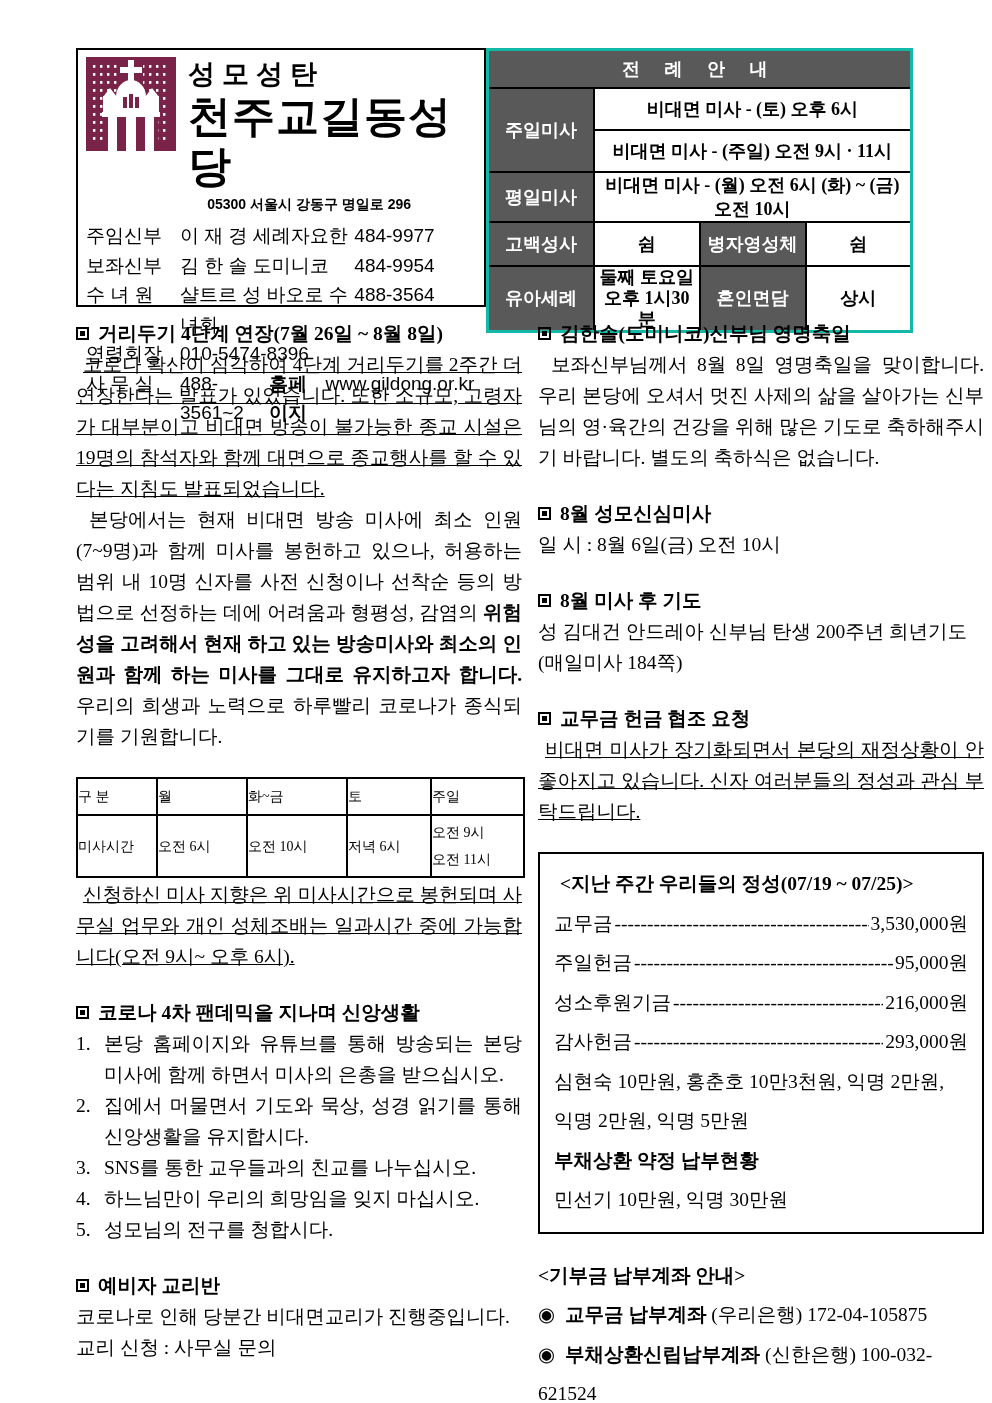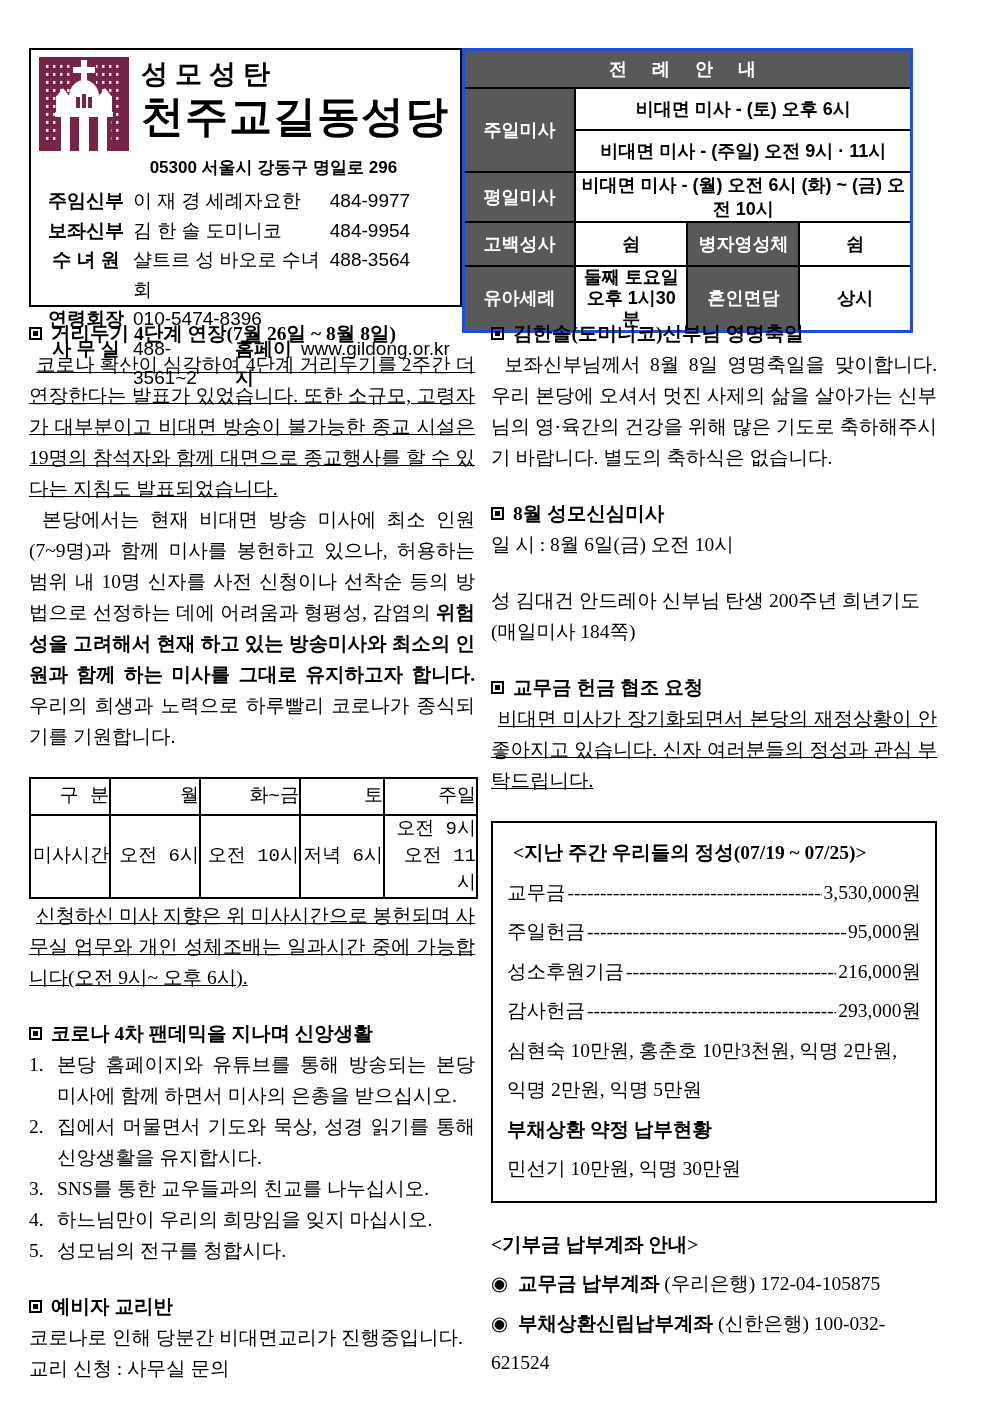--- a/index.html
+++ b/index.html
@@ -1,38 +1,38 @@
 <!DOCTYPE html>
 <html><head>
 <meta charset="utf-8">
 <style>
   * { margin:0; padding:0; box-sizing:border-box; }
   html,body { background:#ffffff; }
   body { width:992px; height:1403px; overflow:hidden; color:#000;
          font-family:"Liberation Serif", serif; }
-  .page { width:960px; height:1403px; padding:48px 47px 10px 29px; background:#fff; }
+  .page { width:960px; height:1403px; padding:48px 47px 10px 76px; background:#fff; }
 
   
   .header { display:flex; align-items:stretch; height:259px; }
   .church-box { width:439px; border:2px solid #000; padding:7px 10px 4px 8px;
                 display:flex; flex-direction:column; font-family:"Liberation Sans", sans-serif; }
   .church-top { display:flex; align-items:flex-start; }
   .logo { width:90px; height:94px; flex:none; }
   .titles { margin-left:12px; }
   .church-subtitle { font-weight:700; font-size:27px; letter-spacing:7px; line-height:34px; }
   .church-title { font-weight:900; font-size:43px; letter-spacing:1px; line-height:50px; }
-  .church-address { font-weight:600; font-size:17px; text-align:center; margin:5px 0 7px 58px; }
+  .church-address { font-weight:600; font-size:14px; text-align:center; margin:5px 0 7px 58px; }
   .contact-row { display:flex; align-items:baseline; line-height:29.5px; font-size:19px; }
-  .c-label { font-weight:700; width:94px; flex:none;text-align:center; }
+  .c-label { font-weight:400; width:94px; flex:none; }
   .c-phone { margin-left:auto; width:120px; flex:none; }
   .c-weblabel { font-weight:700; margin-left:16px; }
   .c-web { margin-left:2px; text-decoration:none; color:#000; }
 
-  table.liturgy { width:458px; border-collapse:collapse; border:3px solid #1d4ed8;
-                  table-layout:fixed; font-family:Liberation Sans, sans-serif; }
+  table.liturgy { width:458px; border-collapse:collapse; border:3px solid #14b8a6;
+                  table-layout:fixed; font-family:Liberation Serif, serif; }
   table.liturgy td { border:2px solid #000; text-align:center; vertical-align:middle;
                      font-weight:700; font-size:18px; padding:0 2px; }
   .lt-dark { background:#595959; color:#fff; }
   .lt-titlebar { font-size:21px; letter-spacing:10px; height:38px; }
   .lt-r1 { height:42px; } .lt-r2 { height:42px; } .lt-r3 { height:45px; }
   .lt-r4 { height:44px; } .lt-r5 { height:48px; }
   .lt-twoline { line-height:21px; }
 
   
   .columns { display:flex; margin-top:11px; }
@@ -41,22 +41,22 @@
   .sec { margin-bottom:25px; }
   .sec-title { font-weight:700; text-align:left; }
   .marker { display:inline-block; width:13px; height:13px; border:2px solid #000;
             position:relative; margin-right:9px; }
   .marker::after { content:""; position:absolute; inset:2px; background:#000; }
   .indent1 { text-indent:7px;text-decoration:underline; }
   .indent2 { text-indent:13px; }
   .bold { font-weight:700; }
 
   table.mass { width:447px; border-collapse:collapse; margin:5px 0 1px 0; table-layout:fixed; }
-  table.mass td { border:2px solid #000; text-align:right; vertical-align:middle;
-                  font-size:19px;font-family:Liberation Mono, monospace; }
+  table.mass td { border:2px solid #000; text-align:left; vertical-align:middle;
+                  font-size:14px; }
   .mass-head td { height:37px; }
   .mass-data td { height:62px; }
   .mass-twoline { line-height:27px; }
   col.mc1{width:80px} col.mc2{width:90px} col.mc3{width:100px} col.mc4{width:84px} col.mc5{width:93px}
 
   .num-row { display:flex; }
   .num { width:28px; flex:none; }
   .num-text { flex:1; text-align:justify; }
 
   
@@ -256,20 +256,21 @@
         <div class="sec-title"><span class="marker"></span><span>김한솔(도미니코)신부님 영명축일</span></div>
         <div class="indent2">보좌신부님께서 8월 8일 영명축일을 맞이합니다. 우리 본당에 오셔서 멋진 사제의 삶을 살아가는 신부님의 영·육간의 건강을 위해 많은 기도로 축하해주시기 바랍니다. 별도의 축하식은 없습니다.</div>
       </div>
 
       <div class="sec">
         <div class="sec-title"><span class="marker"></span><span>8월 성모신심미사</span></div>
         <div>일  시 : 8월 6일(금) 오전 10시</div>
       </div>
 
       <div class="sec">
+        <div class="sec-title"><span class="marker"></span><span>8월 미사 후 기도</span></div>
         <div>성 김대건 안드레아 신부님 탄생 200주년 희년기도</div>
         <div>(매일미사 184쪽)</div>
       </div>
 
       <div class="sec">
         <div class="sec-title"><span class="marker"></span><span>교무금 헌금 협조 요청</span></div>
         <div class="indent1">비대면 미사가 장기화되면서 본당의 재정상황이 안 좋아지고 있습니다. 신자 여러분들의 정성과 관심 부탁드립니다.</div>
       </div>
 
       <div class="offering-box">

